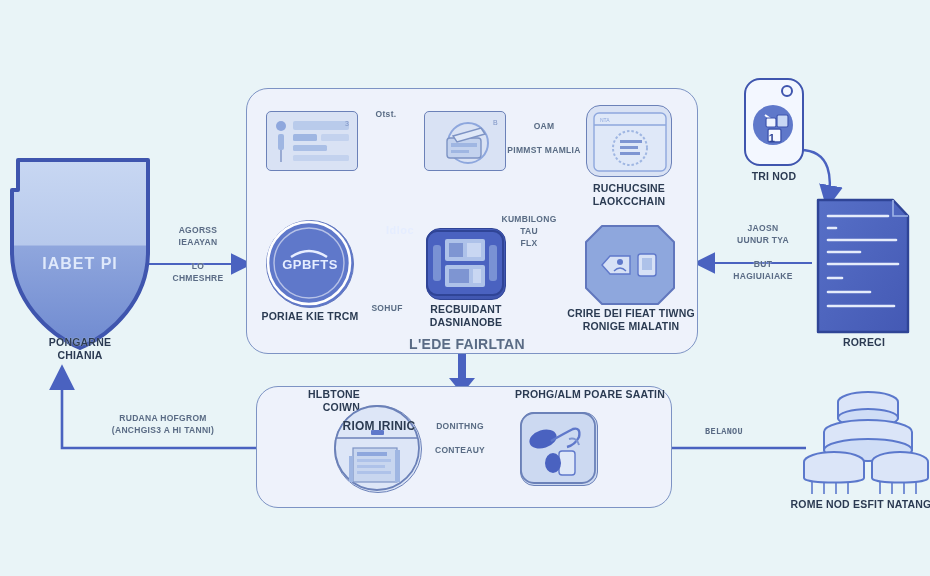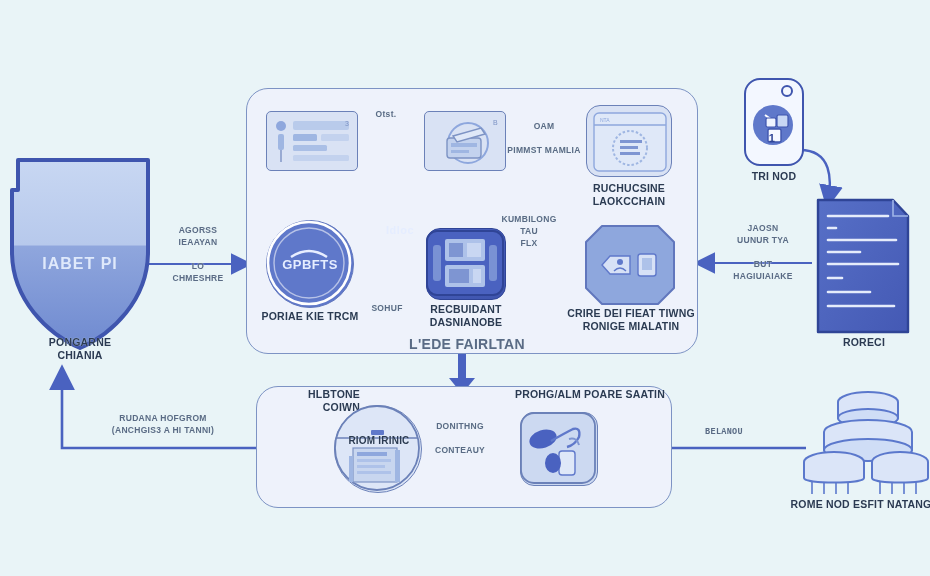--- a/index.html
+++ b/index.html
@@ -298,21 +298,21 @@
       <line x1="4" y1="34" x2="84" y2="34" stroke="#6b81b8" stroke-width="1.4"></line>
       <rect x="38" y="26" width="13" height="5" rx="1" fill="#5f78ca"></rect>
       <rect x="20" y="44" width="44" height="34" fill="#c8d6ef" stroke="#7d93c4" stroke-width="1.2"></rect>
       <rect x="24" y="48" width="30" height="4" fill="#8ea7dd"></rect>
       <rect x="24" y="55" width="34" height="3" fill="#aec2e9"></rect>
       <rect x="24" y="61" width="28" height="3" fill="#aec2e9"></rect>
       <rect x="24" y="67" width="34" height="3" fill="#aec2e9"></rect>
       <rect x="62" y="46" width="5" height="32" fill="#9fb6e2"></rect>
       <rect x="16" y="52" width="4" height="26" fill="#9fb6e2"></rect>
     </svg>
-    <div class="cap" style="left:0; top:28px; width:88px; font-size:10px; color:#2b3a52;">RIOM IRINIC</div>
+    <div class="cap" style="left:0; top:14px; width:88px; font-size:12px; color:#2b3a52;">RIOM IRINIC</div>
   </div>
 
   <div class="cap" style="left:500px; top:388px; width:180px;">PROHG/ALM POARE SAATIN</div>
 
   <div class="tile round" style="left:520px; top:412px; width:78px; height:74px; background:#ccd9f1;">
     <svg width="78" height="74" viewBox="0 0 78 74" style="position:absolute;left:-1.6px;top:-1.6px;">
       <rect x="2" y="2" width="74" height="70" rx="13" fill="#ccd9f1" stroke="#6b81b8" stroke-width="1.8"></rect>
       <ellipse cx="24" cy="28" rx="14" ry="9" fill="#4a62c0" transform="rotate(-18 24 28)"></ellipse>
       <path d="M32 30 Q46 22 54 18 Q62 16 60 26 Q56 34 48 36" fill="none" stroke="#5f78ca" stroke-width="2.4"></path>
       <rect x="40" y="40" width="16" height="24" rx="3" fill="#dfe8f8" stroke="#5f78ca" stroke-width="1.4"></rect>

